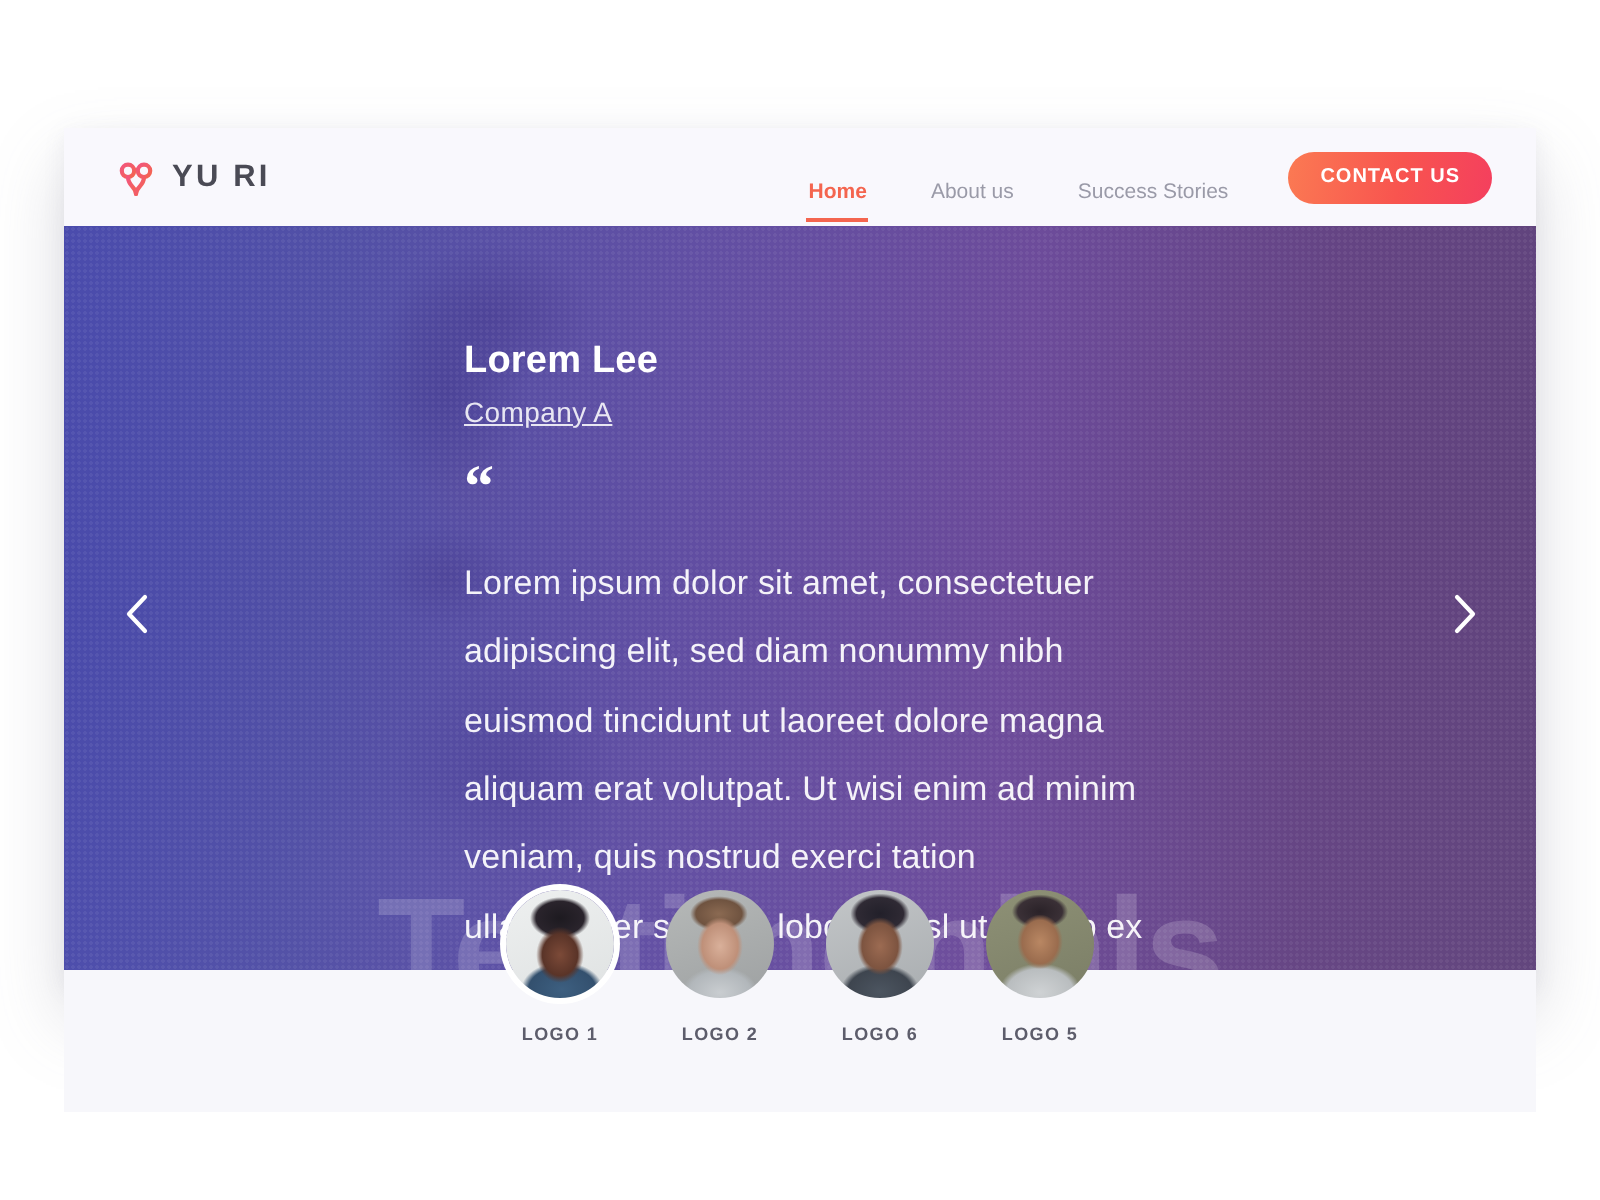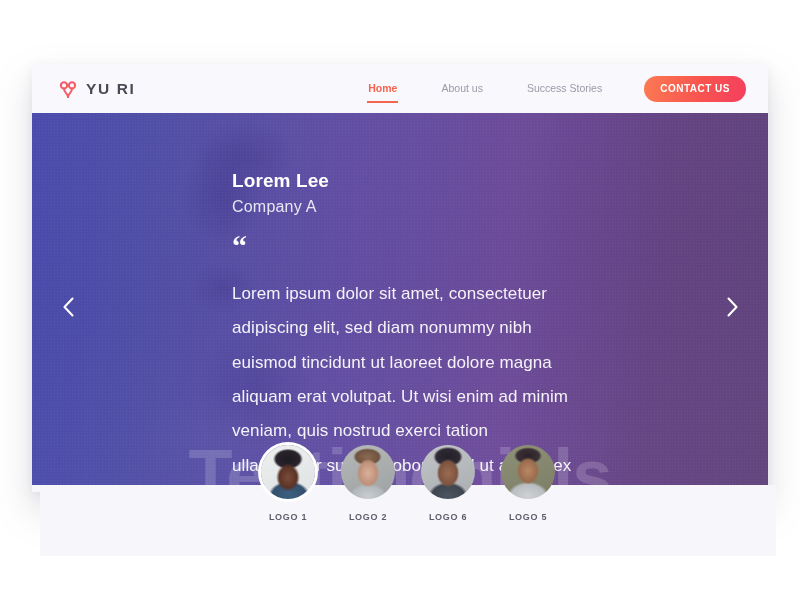--- a/index.html
+++ b/index.html
@@ -25,21 +25,21 @@
     background:#f9f8fd;
     display:flex; align-items:center;
   }
   .brand{ display:flex; align-items:center; gap:7px; margin-left:25px; }
   .brand-mark{ width:22px; height:22px; position:relative; }
   .brand-text{
     font-size:15.5px; font-weight:bold; letter-spacing:1.6px;
     color:#4a4a55;
   }
   .nav-right{
-    margin-left:auto; display:flex; align-items:center; gap:12px; margin-right:22px;
+    margin-left:auto; display:flex; align-items:flex-end; gap:0; margin-right:22px;
   }
   .nav-link{
     font-size:10.5px; color:#9a9aa8; padding:0 16px;
     position:relative; line-height:1; white-space:nowrap;
   }
   .nav-link.active{ color:#f4654f; font-weight:bold; }
   .nav-link.active::after{
     content:""; position:absolute; left:15px; right:15px; bottom:-9px;
     height:1.6px; background:#f4654f;
   }
@@ -102,35 +102,35 @@
   .arrow.right{ right:22px; }
   .arrow svg{ display:block; }
 
   
   .quote-wrap{ position:absolute; left:200px; top:58px; width:340px; }
   .q-name{
     font-size:19px; font-weight:bold; color:#ffffff; letter-spacing:.1px;
     line-height:1.1;
   }
   .q-company{
-    font-size:16px; color:rgba(255,255,255,.86); margin-top:6px; letter-spacing:.2px;
+    font-size:14px; color:rgba(255,255,255,.86); margin-top:6px; letter-spacing:.2px;text-decoration:underline;
   }
   .q-mark{
     margin-top:21px; font-size:30px; line-height:.6; color:#ffffff;
     font-family:"Liberation Serif", serif; font-weight:bold; letter-spacing:1px;
   }
   .q-body{
     margin-top:22px;
     font-size:17px; line-height:2.02; color:rgba(255,255,255,.93);
     letter-spacing:.08px;
   }
 
   
   .footer{
-    position:absolute; left:8px; top:421px; width:736px; height:71px;
+    position:absolute; left:0; top:421px; width:736px; height:71px;
     background:#f7f7fb;
   }
   .thumbs{
     position:absolute; left:0; top:-40px; width:736px;
     display:flex; justify-content:center; gap:26px;
   }
   .thumb{ width:54px; display:flex; flex-direction:column; align-items:center; cursor:pointer; }
   .thumb-img{
     width:54px; height:54px; border-radius:50%;
     background:#b9bcc4; position:relative; overflow:hidden;

